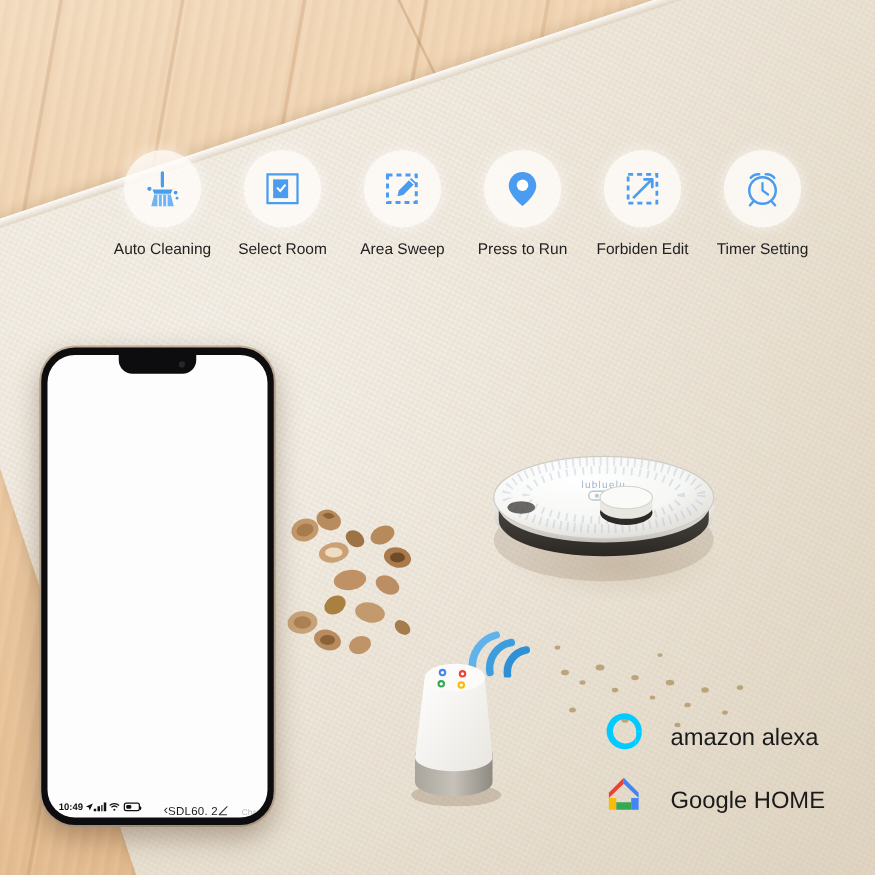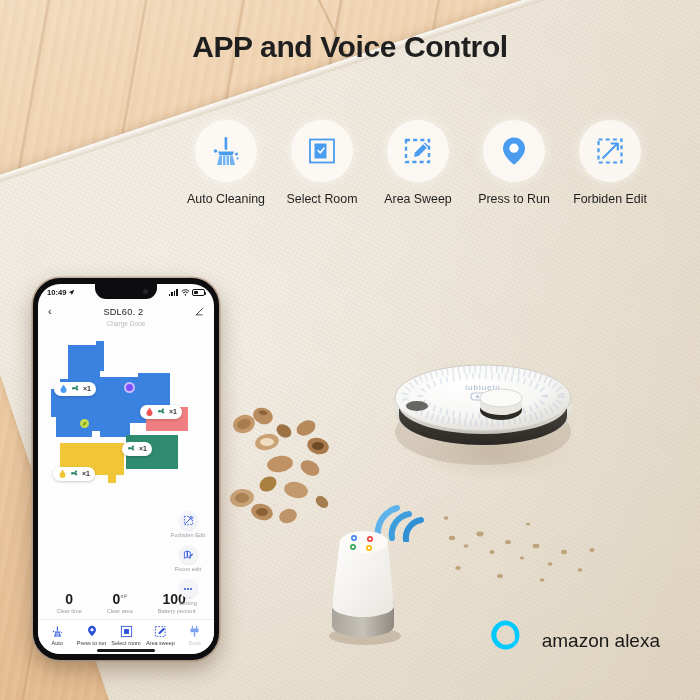--- a/index.html
+++ b/index.html
@@ -103,21 +103,21 @@
     padding: 6px 5px;
     box-shadow: 0 9px 22px rgba(80,55,30,.40), 0 0 0 1.6px #c9b6a2;
     z-index: 25;
   }
   #screen {
     width: 100%; height: 100%;
     border-radius: 22px;
     background: #fdfdfd;
     overflow: hidden;
     position: relative;
-    display: flex; flex-direction: column;
+    display: flex; flex-direction: row; align-items: flex-end;
   }
   .notch {
     position: absolute; top: 0; left: 50%; transform: translateX(-50%);
     width: 62px; height: 15px;
     background: #0d0d0f;
     border-radius: 0 0 11px 11px;
     z-index: 5;
   }
   .notch .cam {
     position: absolute; right: 9px; top: 5px;
@@ -243,21 +243,20 @@
 
 <div id="scene">
   <div class="wood"></div>
   <div class="wood-seam" style="left:-40px;top:120px;width:420px;height:2px;transform:rotate(64deg);"></div>
   <div class="wood-seam" style="left:300px;top:-40px;width:420px;height:2px;transform:rotate(64deg);"></div>
   <div class="carpet"></div>
   <div class="carpet-edge"></div>
 </div>
 
 <div id="header">
-  <div id="title">APP and Voice Control</div>
 </div>
 
 <div id="features">
 
   <div class="feature">
     <div class="fcircle">
       <svg width="36" height="36" viewBox="0 0 36 36">
         <rect x="16.6" y="4" width="2.6" height="13" rx="1.2" fill="#4a9cf0"></rect>
         <path d="M10 18.5 L26 18.5 L24.6 22 L11.4 22 Z" fill="#4a9cf0"></path>
         <path d="M11.4 22.6 L24.6 22.6 L27 32 L9 32 Z" fill="#6fb3f5"></path>
@@ -306,20 +305,32 @@
     <div class="fcircle">
       <svg width="36" height="36" viewBox="0 0 36 36">
         <rect x="6.5" y="6.5" width="23" height="23" fill="none" stroke="#4a9cf0" stroke-width="2.2" stroke-dasharray="4 3.2"></rect>
         <path d="M10.5 25.5 L25.5 10.5" stroke="#4a9cf0" stroke-width="2.2"></path>
         <path d="M19.6 10.5 L25.8 10.5 L25.8 16.6" fill="none" stroke="#4a9cf0" stroke-width="2.2" stroke-linecap="round" stroke-linejoin="round"></path>
       </svg>
     </div>
     <div class="flabel">Forbiden Edit</div>
   </div>
 
+  <div class="feature">
+    <div class="fcircle">
+      <svg width="36" height="36" viewBox="0 0 36 36">
+        <circle cx="18" cy="19.4" r="10.6" fill="none" stroke="#4a9cf0" stroke-width="2"></circle>
+        <path d="M18 13.4 L18 19.4 L22.4 22.6" fill="none" stroke="#4a9cf0" stroke-width="1.8" stroke-linecap="round"></path>
+        <path d="M8.6 9.2 A8 8 0 0 1 15.4 6.4" fill="none" stroke="#4a9cf0" stroke-width="2" stroke-linecap="round"></path>
+        <path d="M27.4 9.2 A8 8 0 0 0 20.6 6.4" fill="none" stroke="#4a9cf0" stroke-width="2" stroke-linecap="round"></path>
+        <path d="M10.4 28.4 L8 31.2 M25.6 28.4 L28 31.2" stroke="#4a9cf0" stroke-width="2" stroke-linecap="round"></path>
+      </svg>
+    </div>
+    <div class="flabel">Timer Setting</div>
+  </div>
 </div>
 
 <div id="phone">
   <div id="screen">
     <div class="notch">
         <span class="cam"></span>
       </div>
 
     <div class="statusbar">
       <div class="sb-left">
@@ -655,13 +666,23 @@
 </svg>
 
 <div id="brands">
   <div class="brand">
     <svg width="34" height="34" viewBox="0 0 40 40">
       <path d="M20 3 A17 17 0 1 0 31 33.6 L31 26.5 A11.6 11.6 0 1 1 20 8.4 A11.6 11.6 0 0 1 31.6 20 L37 20 A17 17 0 0 0 20 3 Z" fill="#00CAFF"></path>
       <path d="M31.6 20 L37 20 A17 17 0 0 1 31 33.6 L31 26.5 A11.5 11.5 0 0 0 31.6 20 Z" fill="#00CAFF"></path>
     </svg>
     <span class="brandname">amazon alexa</span>
   </div>
+  <div class="brand">
+    <svg width="34" height="34" viewBox="0 0 40 40">
+      <path d="M20 5 L6 19 L6 24 L20 10.5 Z" fill="#EA4335"></path>
+      <path d="M20 5 L34 19 L34 24 L20 10.5 Z" fill="#4285F4"></path>
+      <path d="M6 24 L6 35 L13 35 L13 24 Z" fill="#FBBC05"></path>
+      <path d="M13 28 L13 35 L27 35 L27 28 Z" fill="#34A853"></path>
+      <path d="M27 24 L27 35 L34 35 L34 24 Z" fill="#4285F4"></path>
+    </svg>
+    <span class="brandname">Google HOME</span>
+  </div>
 </div>
 
 </body></html>

